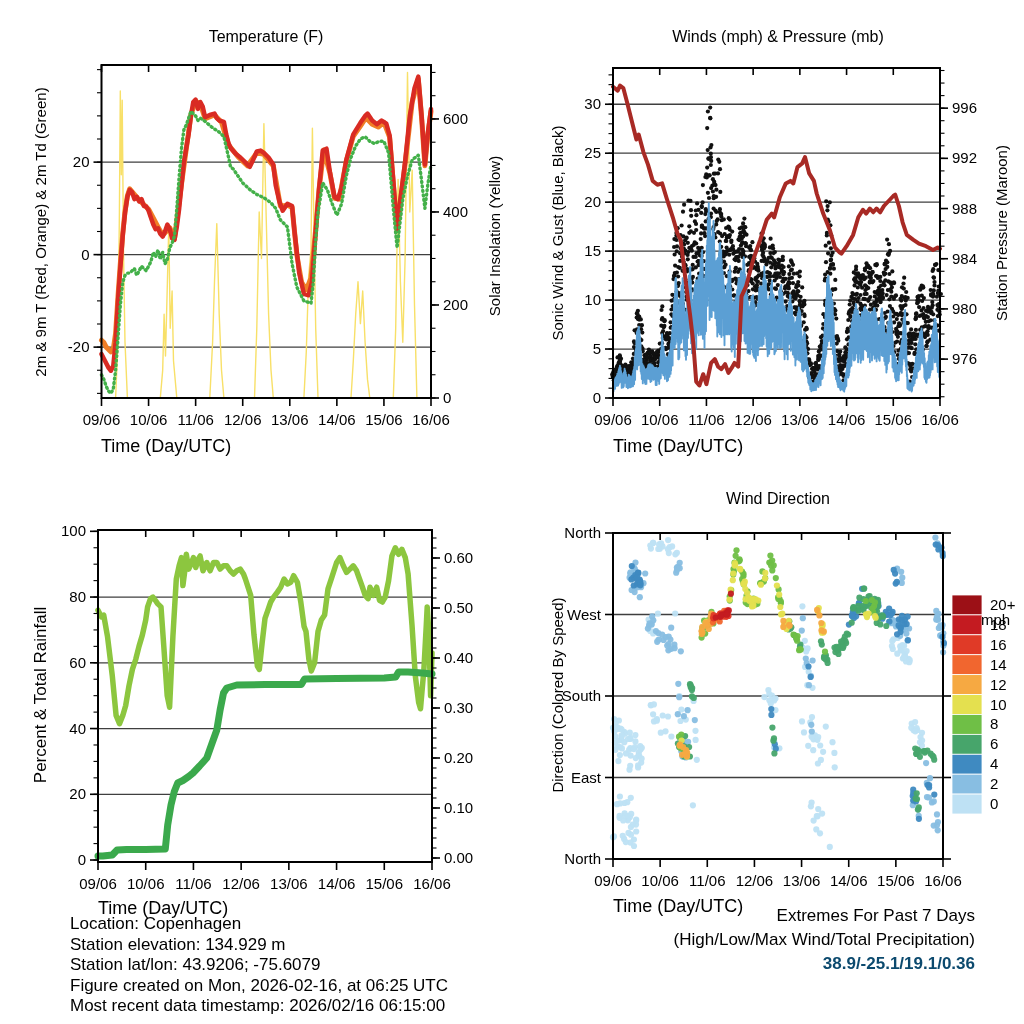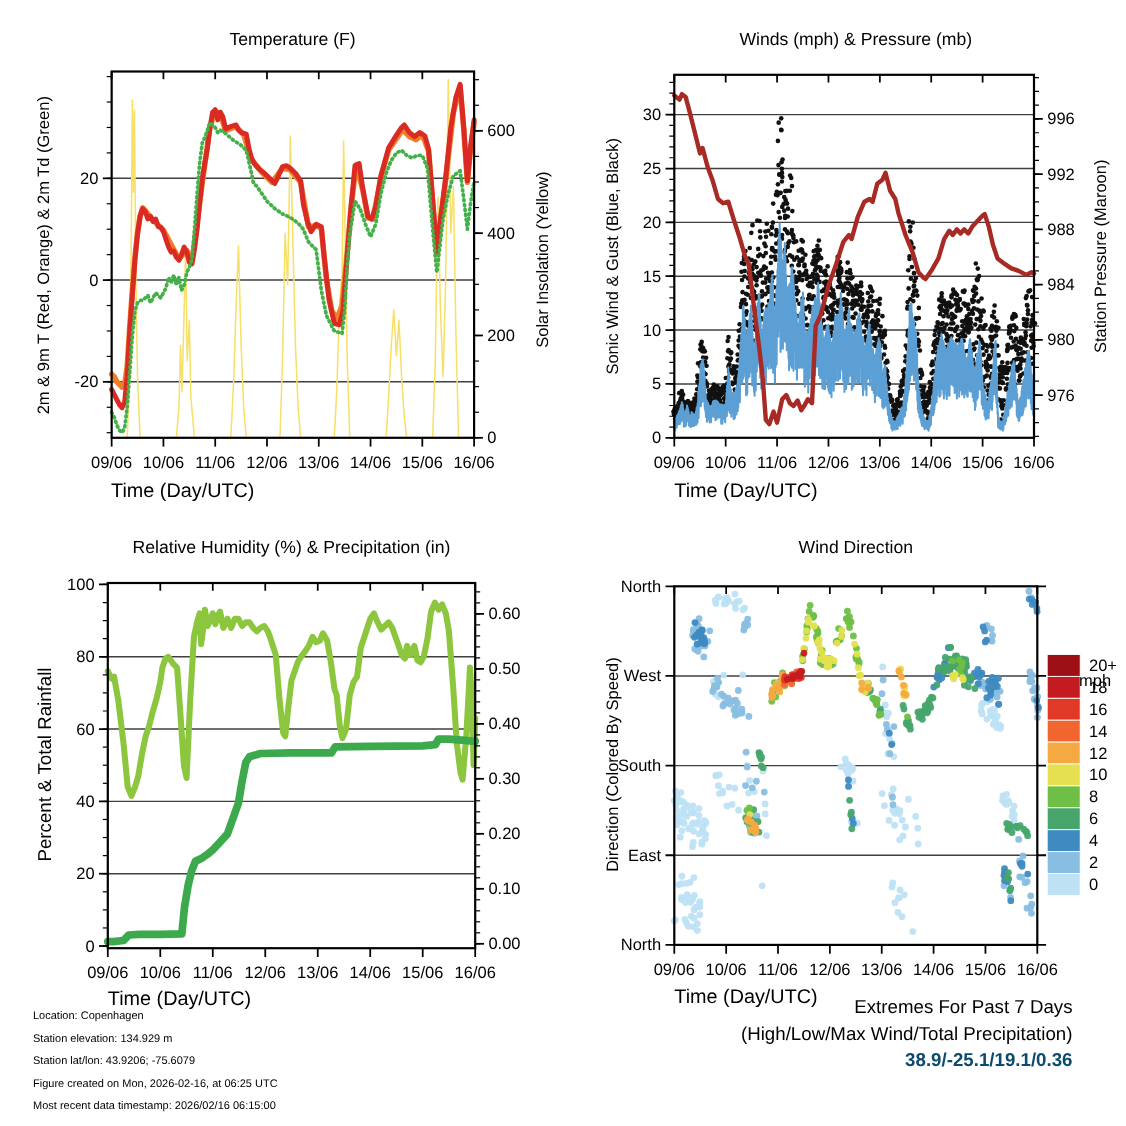--- a/index.html
+++ b/index.html
@@ -3,21 +3,21 @@
 <meta charset="utf-8">
 <style>
   html,body{margin:0;padding:0;background:#fff;}
   #fig{position:relative;width:1024px;height:1024px;background:#fff;overflow:hidden;
        font-family:"Liberation Sans",sans-serif;color:#000;}
   .chart-svg{position:absolute;}
   .ctitle{position:absolute;text-align:center;font-size:16px;white-space:nowrap;}
   .xlabel{position:absolute;text-align:left;font-size:18px;}
   .vlabel{position:absolute;transform:translate(-50%,-50%) rotate(-90deg);white-space:nowrap;font-size:15px;}
   .vlabel.big{font-size:17px;}
-  .footer-line{font-size:10px;line-height:20.6px;white-space:nowrap;}
+  .footer-line{font-size:17px;line-height:20.6px;white-space:nowrap;margin-left:40px;}
   #footer{position:absolute;left:30px;top:914px;}
   #extremes{position:absolute;left:600px;top:904px;width:375px;text-align:right;}
   #extremes div{font-size:17px;line-height:24px;white-space:nowrap;}
   #extremes .value{font-weight:bold;}
   #cbar-title{position:absolute;left:981px;top:571px;font-size:15px;margin-top:40px;}
 </style>
 </head>
 <body>
 
 <div id="fig">
@@ -2677,21 +2677,20 @@
         <rect x="440" y="244.45454545454547" width="30" height="19.90909090909091" fill="#6FBF46" stroke="#fff" stroke-width="0.8"></rect>
         <rect x="440" y="264.3636363636364" width="30" height="19.90909090909091" fill="#47A56B" stroke="#fff" stroke-width="0.8"></rect>
         <rect x="440" y="284.27272727272725" width="30" height="19.90909090909091" fill="#3F8AC1" stroke="#fff" stroke-width="0.8"></rect>
         <rect x="440" y="304.1818181818182" width="30" height="19.90909090909091" fill="#88BEE2" stroke="#fff" stroke-width="0.8"></rect>
         <rect x="440" y="324.0909090909091" width="30" height="19.90909090909091" fill="#BEE1F4" stroke="#fff" stroke-width="0.8"></rect>
       </g>
     </svg>
 
   <div class="ctitle" style="left:36px;top:28px;width:460px">Temperature (F)</div>
   <div class="ctitle" style="left:548px;top:28px;width:460px">Winds (mph) &amp; Pressure (mb)</div>
-  <div class="ctitle" style="left:20px;top:490px;width:490px">Relative Humidity (%) &amp; Precipitation (in)</div>
   <div class="ctitle" style="left:548px;top:490px;width:460px">Wind Direction</div>
 
   <div class="xlabel" style="left:101px;top:436px;width:330px">Time (Day/UTC)</div>
   <div class="xlabel" style="left:613px;top:436px;width:327px">Time (Day/UTC)</div>
   <div class="xlabel" style="left:98px;top:898px;width:334px">Time (Day/UTC)</div>
   <div class="xlabel" style="left:613px;top:896px;width:330px">Time (Day/UTC)</div>
 
   <div class="vlabel" style="left:40px;top:232px">2m &amp; 9m T (Red, Orange) &amp; 2m Td (Green)</div>
   <div class="vlabel" style="left:494px;top:236px">Solar Insolation (Yellow)</div>
   <div class="vlabel" style="left:557px;top:233px">Sonic Wind &amp; Gust (Blue, Black)</div>

